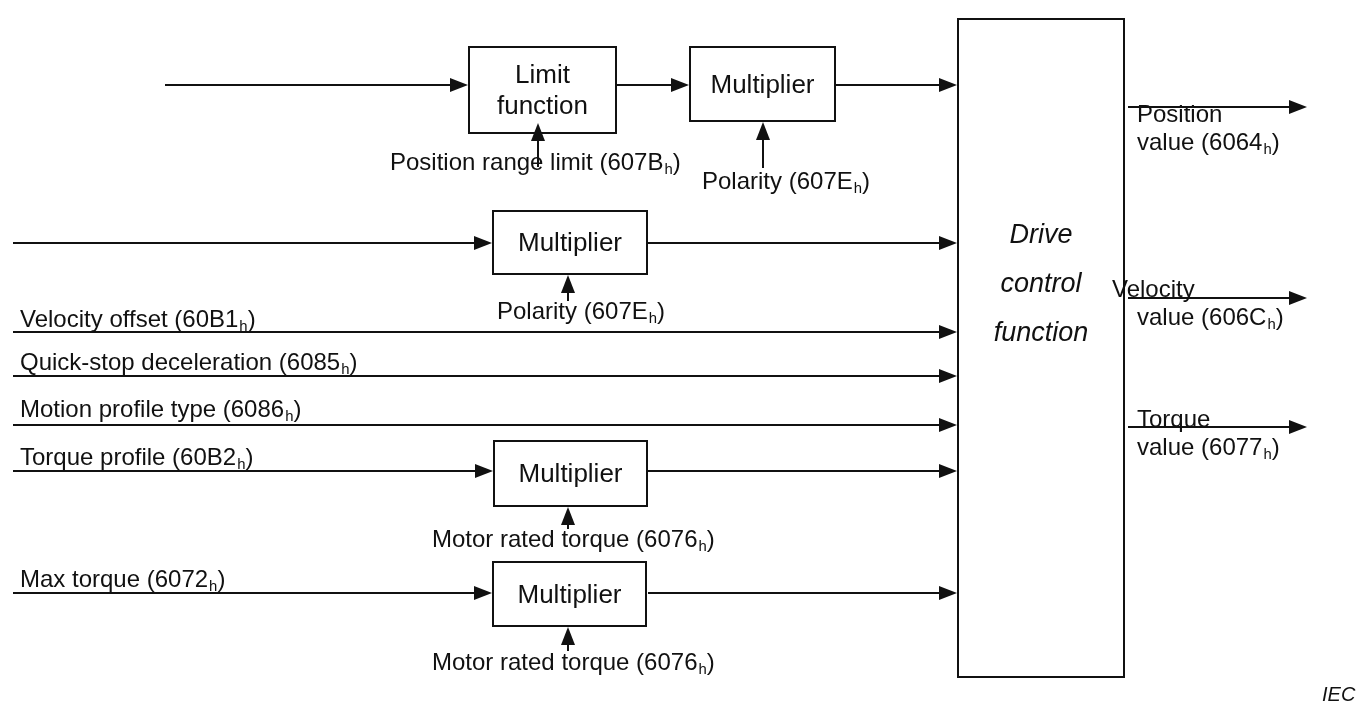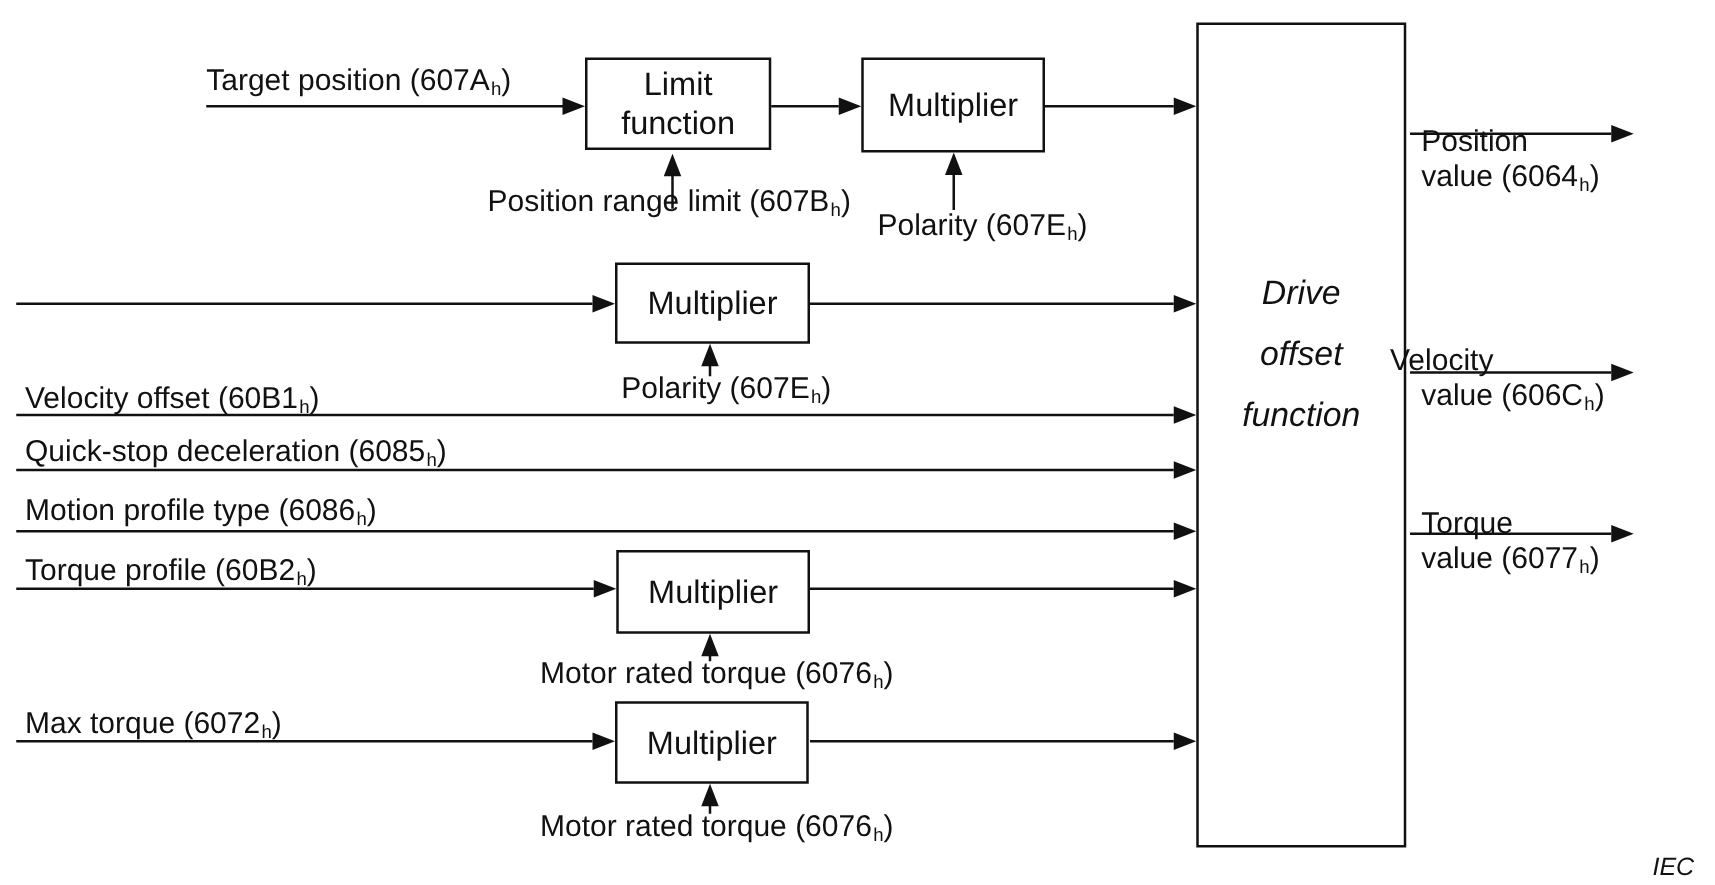--- a/index.html
+++ b/index.html
@@ -19,34 +19,33 @@
   .lbl{position:absolute;font-size:24px;line-height:1;white-space:nowrap;}
   .lbl sub,.box sub{font-size:0.62em;line-height:0;vertical-align:-0.25em;margin-left:1px;}
   .drive-text{position:absolute;text-align:center;font-size:27px;line-height:49px;font-style:italic;}
   .iec{position:absolute;font-size:20px;font-style:italic;line-height:1;}
 </style>
 </head>
 <body>
 
 <div id="canvas">
 
-  <div class="lbl" style="left:165px;top:53px"><span>Target position (607A</span><sub>h</sub><span>)</span></div>
   <div class="lbl" style="left:20px;top:307px"><span>Velocity offset (60B1</span><sub>h</sub><span>)</span></div>
   <div class="lbl" style="left:20px;top:350px"><span>Quick-stop deceleration (6085</span><sub>h</sub><span>)</span></div>
   <div class="lbl" style="left:20px;top:397px"><span>Motion profile type (6086</span><sub>h</sub><span>)</span></div>
   <div class="lbl" style="left:20px;top:445px"><span>Torque profile (60B2</span><sub>h</sub><span>)</span></div>
   <div class="lbl" style="left:20px;top:567px"><span>Max torque (6072</span><sub>h</sub><span>)</span></div>
 
   <div class="lbl" style="left:390px;top:150px"><span>Position range limit (607B</span><sub>h</sub><span>)</span></div>
   <div class="lbl" style="left:702px;top:169px"><span>Polarity (607E</span><sub>h</sub><span>)</span></div>
   <div class="lbl" style="left:497px;top:299px"><span>Polarity (607E</span><sub>h</sub><span>)</span></div>
   <div class="lbl" style="left:432px;top:527px"><span>Motor rated torque (6076</span><sub>h</sub><span>)</span></div>
   <div class="lbl" style="left:432px;top:650px"><span>Motor rated torque (6076</span><sub>h</sub><span>)</span></div>
 
-  <div class="box" style="left:468px;top:46px;width:149px;height:74px">
+  <div class="box" style="left:468px;top:46px;width:149px;height:88px">
     <div>
         <div>Limit</div>
         <div>function</div>
       </div>
   </div>
   <div class="box" style="left:689px;top:46px;width:147px;height:76px">
       <span>Multiplier</span>
     </div>
   <div class="box" style="left:492px;top:210px;width:156px;height:65px">
       <span>Multiplier</span>
@@ -54,21 +53,21 @@
   <div class="box" style="left:493px;top:440px;width:155px;height:67px">
       <span>Multiplier</span>
     </div>
   <div class="box" style="left:492px;top:561px;width:155px;height:66px">
       <span>Multiplier</span>
     </div>
 
   <div class="box" style="left:957px;top:18px;width:168px;height:660px"></div>
   <div class="drive-text" style="left:957px;top:210px;width:168px">
     <div>Drive</div>
-    <div>offset</div>
+    <div>control</div>
     <div>function</div>
   </div>
 
   <i class="lh" style="left:165px;top:84px;width:287px"></i>
   <i class="arr-r" style="left:450px;top:78px"></i>
   <i class="lh" style="left:617px;top:84px;width:54px"></i>
   <i class="arr-r" style="left:671px;top:78px"></i>
   <i class="lh" style="left:836px;top:84px;width:103px"></i>
   <i class="arr-r" style="left:939px;top:78px"></i>
 

